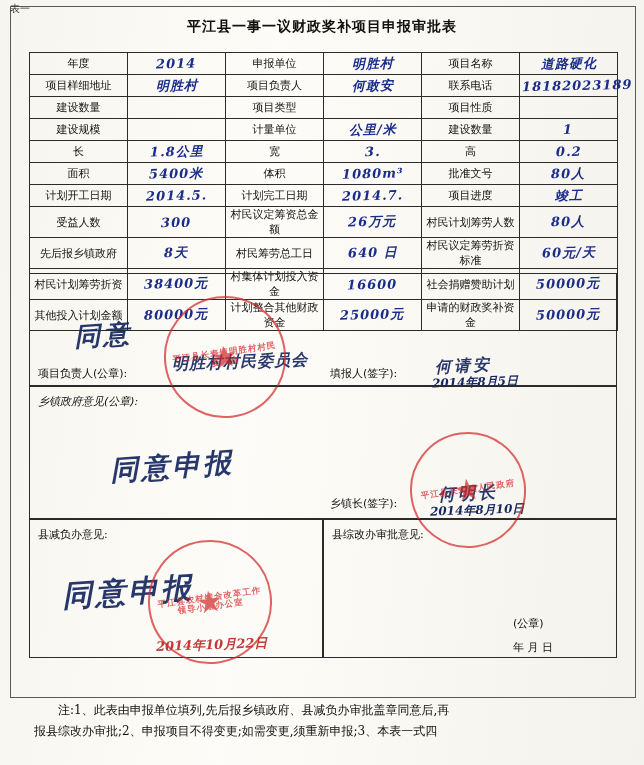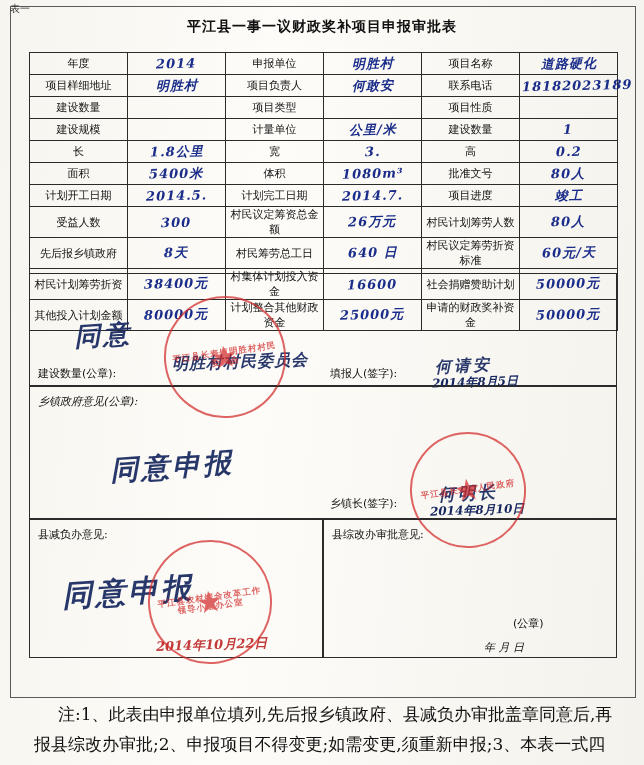--- a/index.html
+++ b/index.html
@@ -97,21 +97,21 @@
     line-height:1;
   }
   .stamp span.txt{
     position:relative;
     display:block;
     width:92%;
     font-size:8.5px;
   }
   .note{
     position:absolute;left:34px;top:700px;width:580px;
-    font-size:17px;line-height:1.75;color:#111;
+    font-size:12px;line-height:1.75;color:#111;
     font-family:"DejaVu Serif","Liberation Serif",serif;
   }
   .note p{margin:0;text-indent:0;}
   .datehand{
     position:absolute;
     font-family:"DejaVu Serif","Liberation Serif",serif;
     color:#16275f;font-weight:bold;font-size:12px;font-style:italic;
     transform:rotate(-2deg);
   }
 </style>
@@ -221,21 +221,21 @@
         <td class="lab">计划整合其他财政资金</td>
         <td><span class="hand">25000元</span></td>
         <td class="lab">申请的财政奖补资金</td>
         <td><span class="hand">50000元</span></td>
       </tr>
     </tbody>
   </table>
 
   <div class="sigbox" style="left:29px;top:273px;width:588px;height:113px;"></div>
   <div class="handbig" style="left:74px;top:318px;font-size:26px;">同意</div>
-  <div class="sig-label" style="left:38px;top:366px;">建设数量(公章):</div>
+  <div class="sig-label" style="left:38px;top:366px;">项目负责人(公章):</div>
   <div class="handbig" style="left:172px;top:352px;font-size:16px;letter-spacing:1px;transform:rotate(-2deg);">明胜村村民委员会</div>
   <div class="sig-label" style="left:330px;top:366px;">填报人(签字):</div>
   <div class="handbig" style="left:435px;top:356px;font-size:16px;transform:rotate(-3deg);">何请安</div>
   <div class="datehand" style="left:432px;top:374px;">2014年8月5日</div>
   <div class="stamp" style="left:164px;top:296px;width:118px;height:118px;">
     <span class="star">★</span>
     <span class="txt">平江县长寿镇明胜村村民委员会</span>
   </div>
 
   <div class="sigbox" style="left:29px;top:386px;width:588px;height:133px;"></div>
@@ -254,20 +254,20 @@
   <div class="handbig" style="left:62px;top:572px;font-size:30px;">同意申报</div>
   <div class="datehand" style="left:156px;top:636px;color:#c23a3a;font-size:13px;">2014年10月22日</div>
   <div class="stamp" style="left:148px;top:540px;width:120px;height:120px;">
     <span class="star">★</span>
     <span class="txt">平江县农村综合改革工作领导小组办公室</span>
   </div>
 
   <div class="sigbox" style="left:323px;top:519px;width:294px;height:139px;"></div>
   <div class="sig-label" style="left:332px;top:527px;">县综改办审批意见:</div>
   <div class="sig-label" style="left:513px;top:616px;">(公章)</div>
-  <div class="sig-label" style="left:484px;top:640px;font-style:italic;">年  月  日</div>
+  <div class="sig-label" style="left:513px;top:640px;">年  月  日</div>
 
   <div class="note">
     <p style="text-indent:24px;">注:1、此表由申报单位填列,先后报乡镇政府、县减负办审批盖章同意后,再</p>
     <p>报县综改办审批;2、申报项目不得变更;如需变更,须重新申报;3、本表一式四</p>
   </div>
 
 </div>
 
 </body></html>

